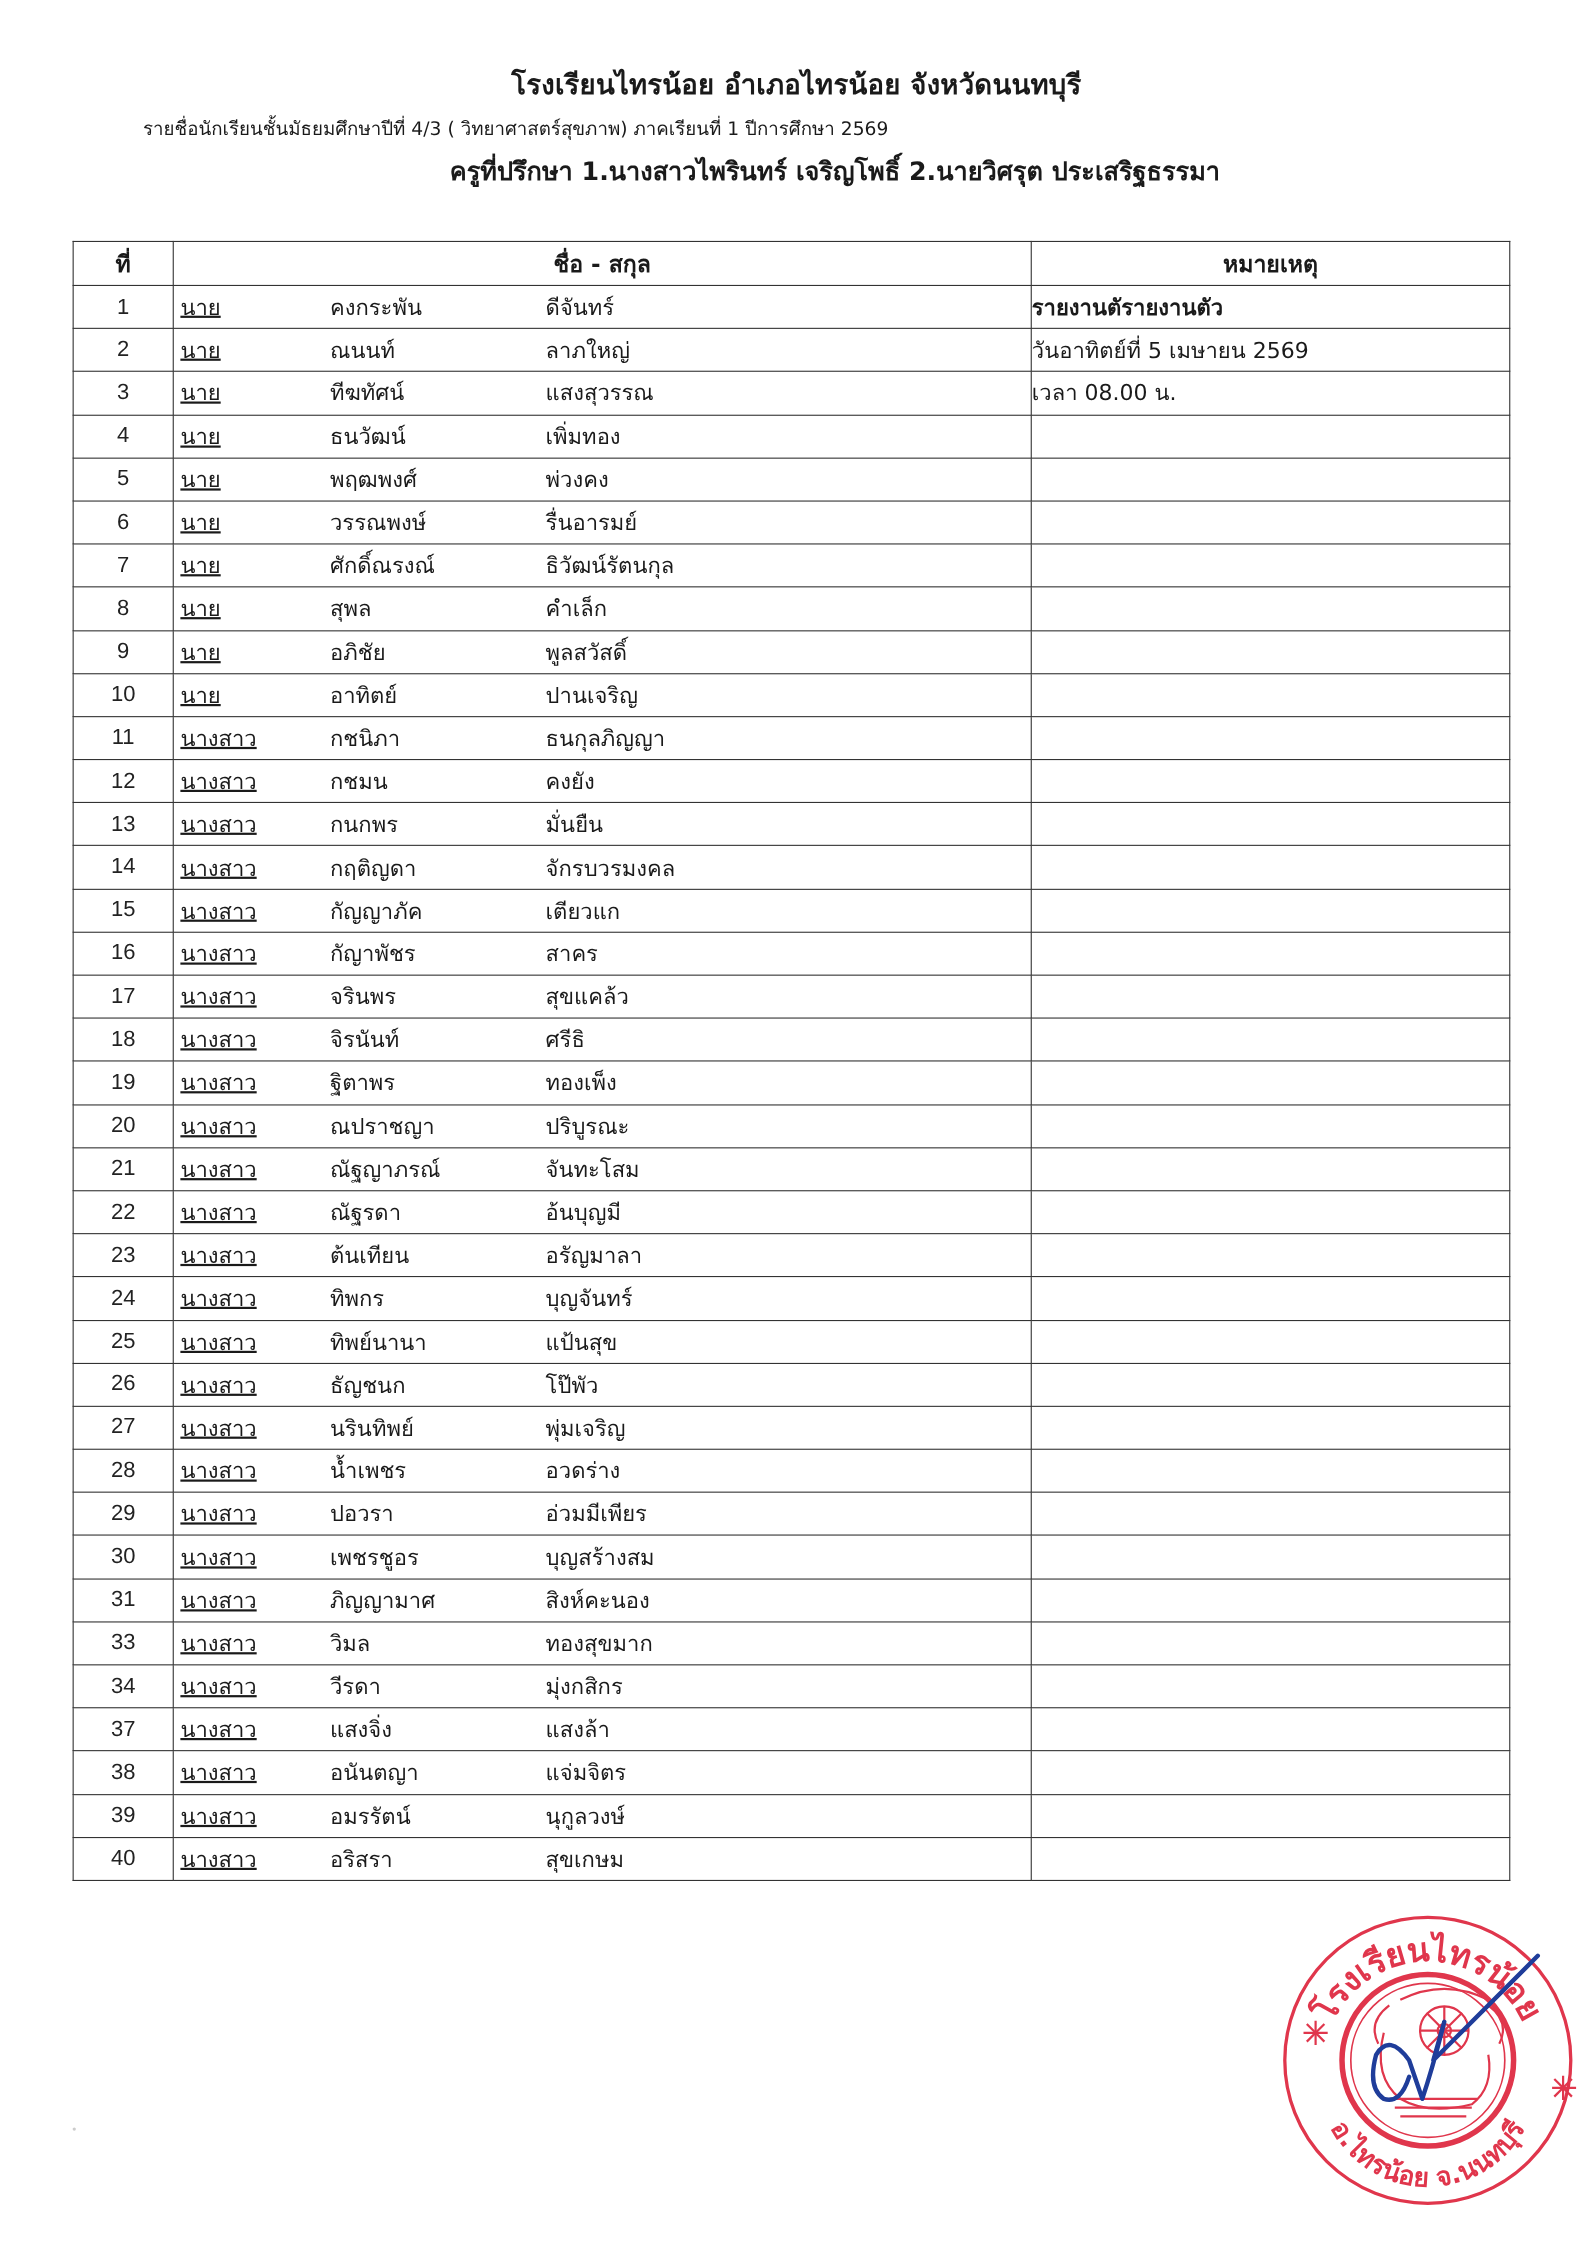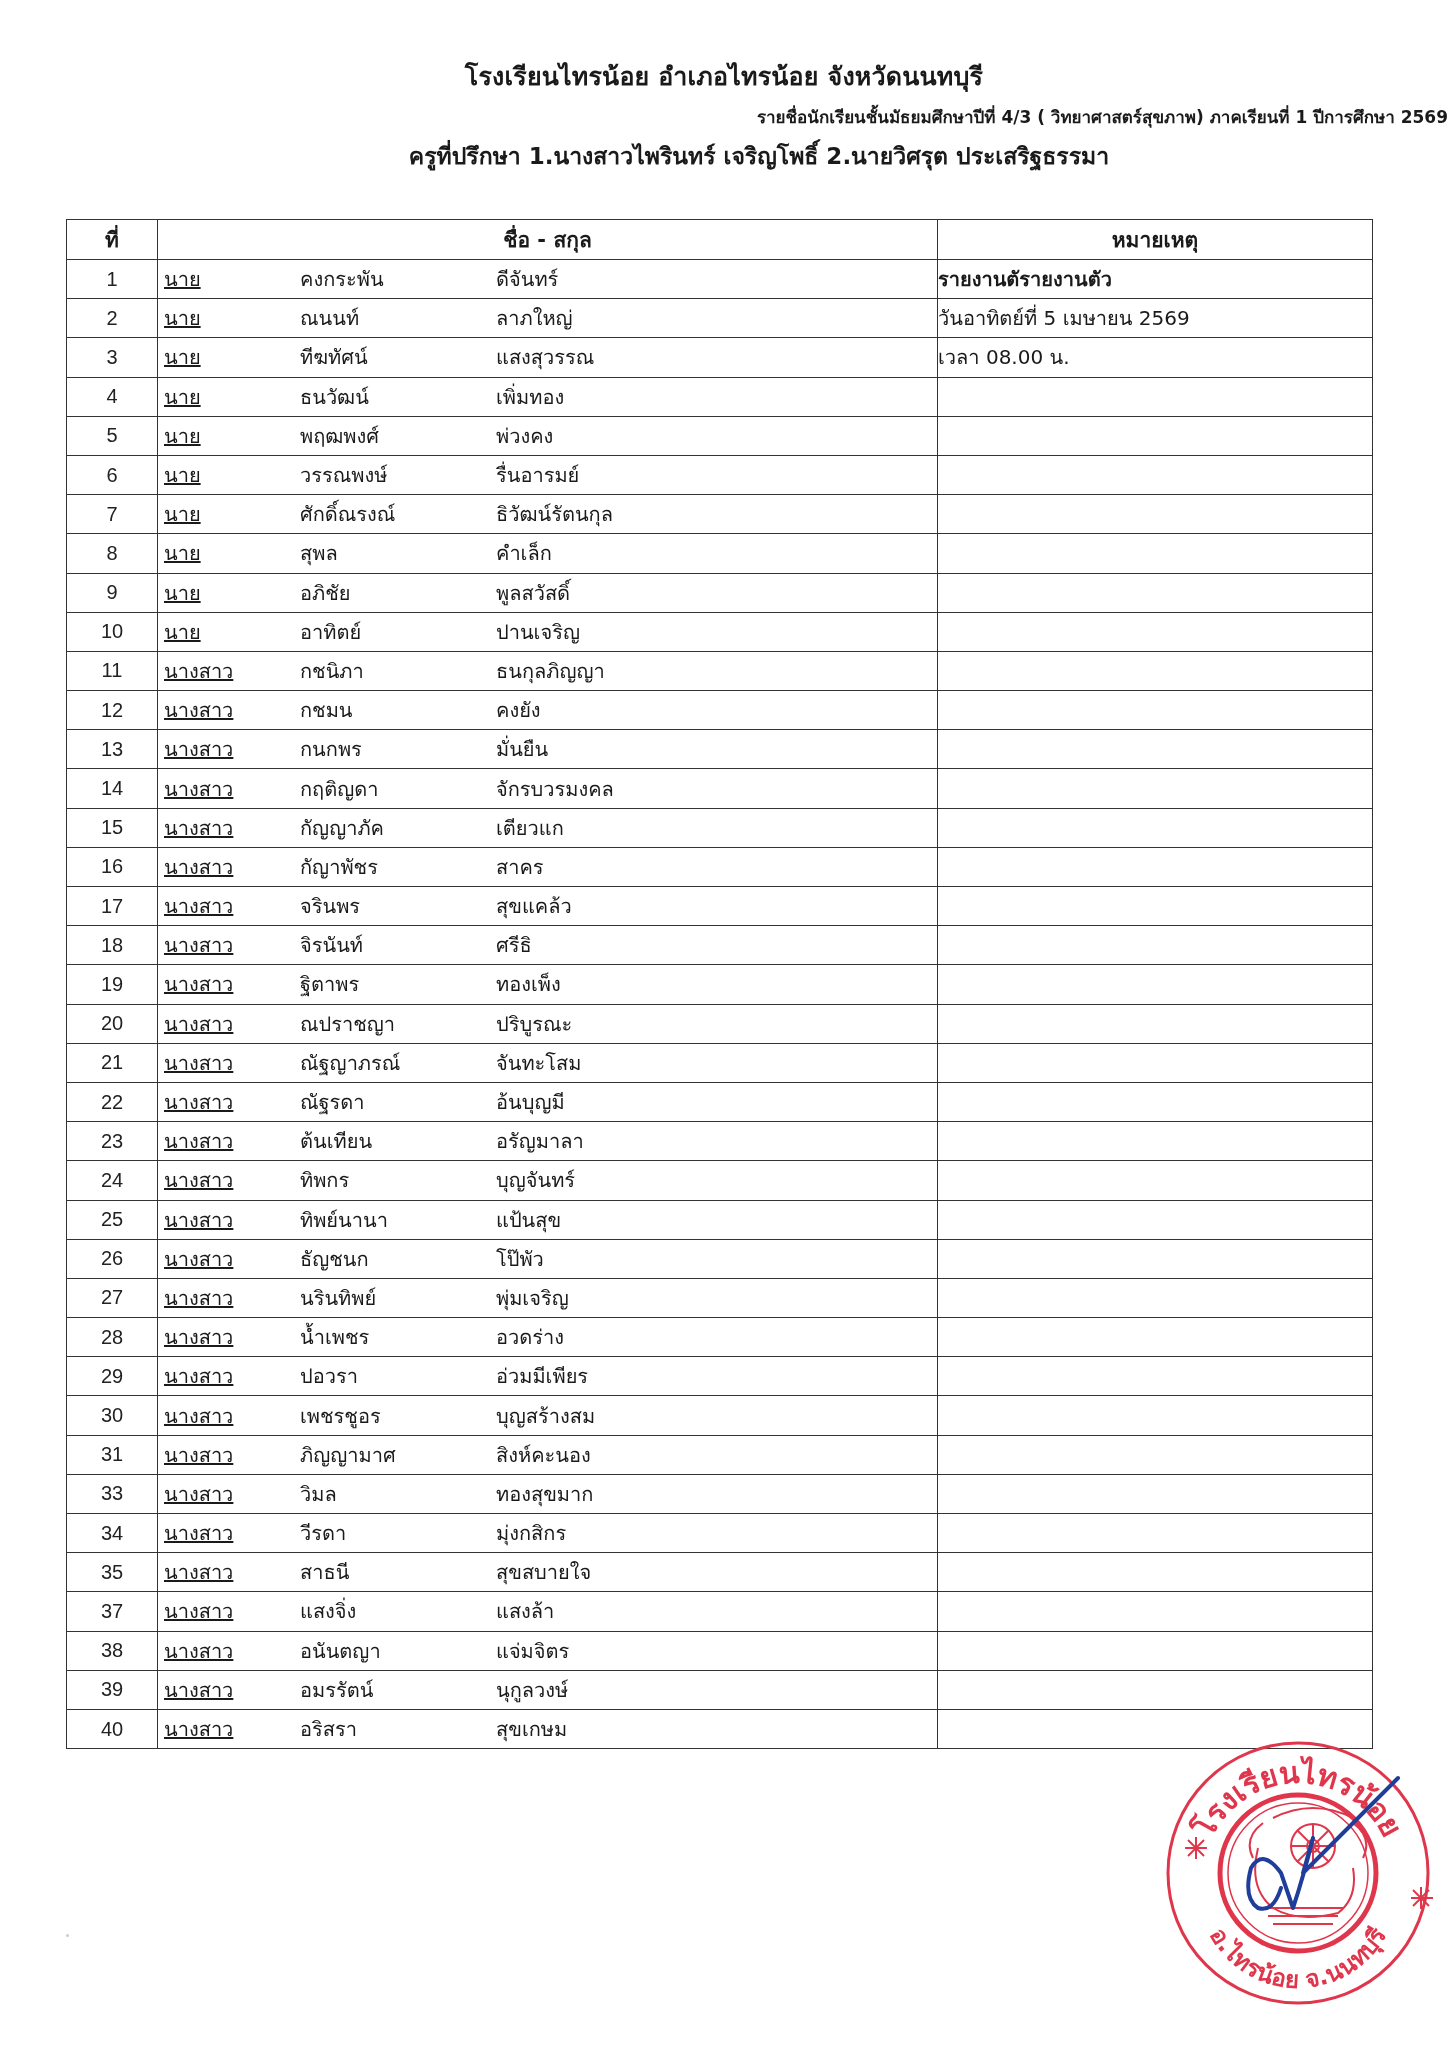--- a/index.html
+++ b/index.html
@@ -20,23 +20,23 @@
       top: 56px;
       text-align: center;
       font-size: 25px;
       font-weight: bold;
       letter-spacing: 0.2px;
     }
     .title-2 {
       position: absolute;
       left: 0; right: 0;
       top: 103px;
-      text-align: right;
+      text-align: left;
       font-size: 17px;
-      font-weight: bold;
+      font-weight: normal;
       padding-left: 130px;
     }
     .title-3 {
       position: absolute;
       left: 0; right: 0;
       top: 138px;
       text-align: center;
       font-size: 23px;
       font-weight: bold;
       padding-left: 70px;
@@ -435,29 +435,20 @@
           <span class="last">ทองสุขมาก</span>
         </td>
         <td class="note"></td>
       </tr>
       <tr>
         <td class="no">34</td>
         <td class="name">
           <span class="prefix">นางสาว</span>
           <span class="first">วีรดา</span>
           <span class="last">มุ่งกสิกร</span>
-        </td>
-        <td class="note"></td>
-      </tr>
-      <tr>
-        <td class="no">35</td>
-        <td class="name">
-          <span class="prefix">นางสาว</span>
-          <span class="first">สาธนี</span>
-          <span class="last">สุขสบายใจ</span>
         </td>
         <td class="note"></td>
       </tr>
       <tr>
         <td class="no">37</td>
         <td class="name">
           <span class="prefix">นางสาว</span>
           <span class="first">แสงจิ่ง</span>
           <span class="last">แสงล้า</span>
         </td>

